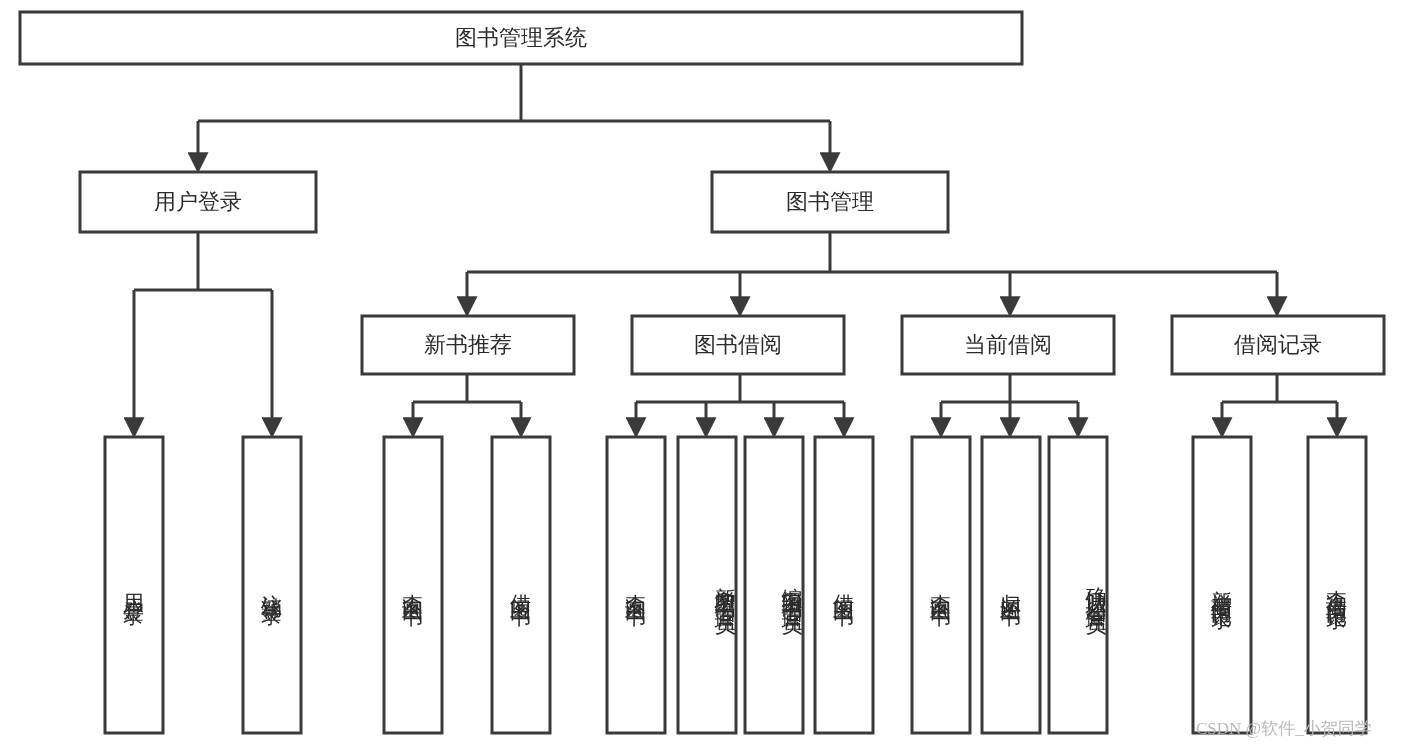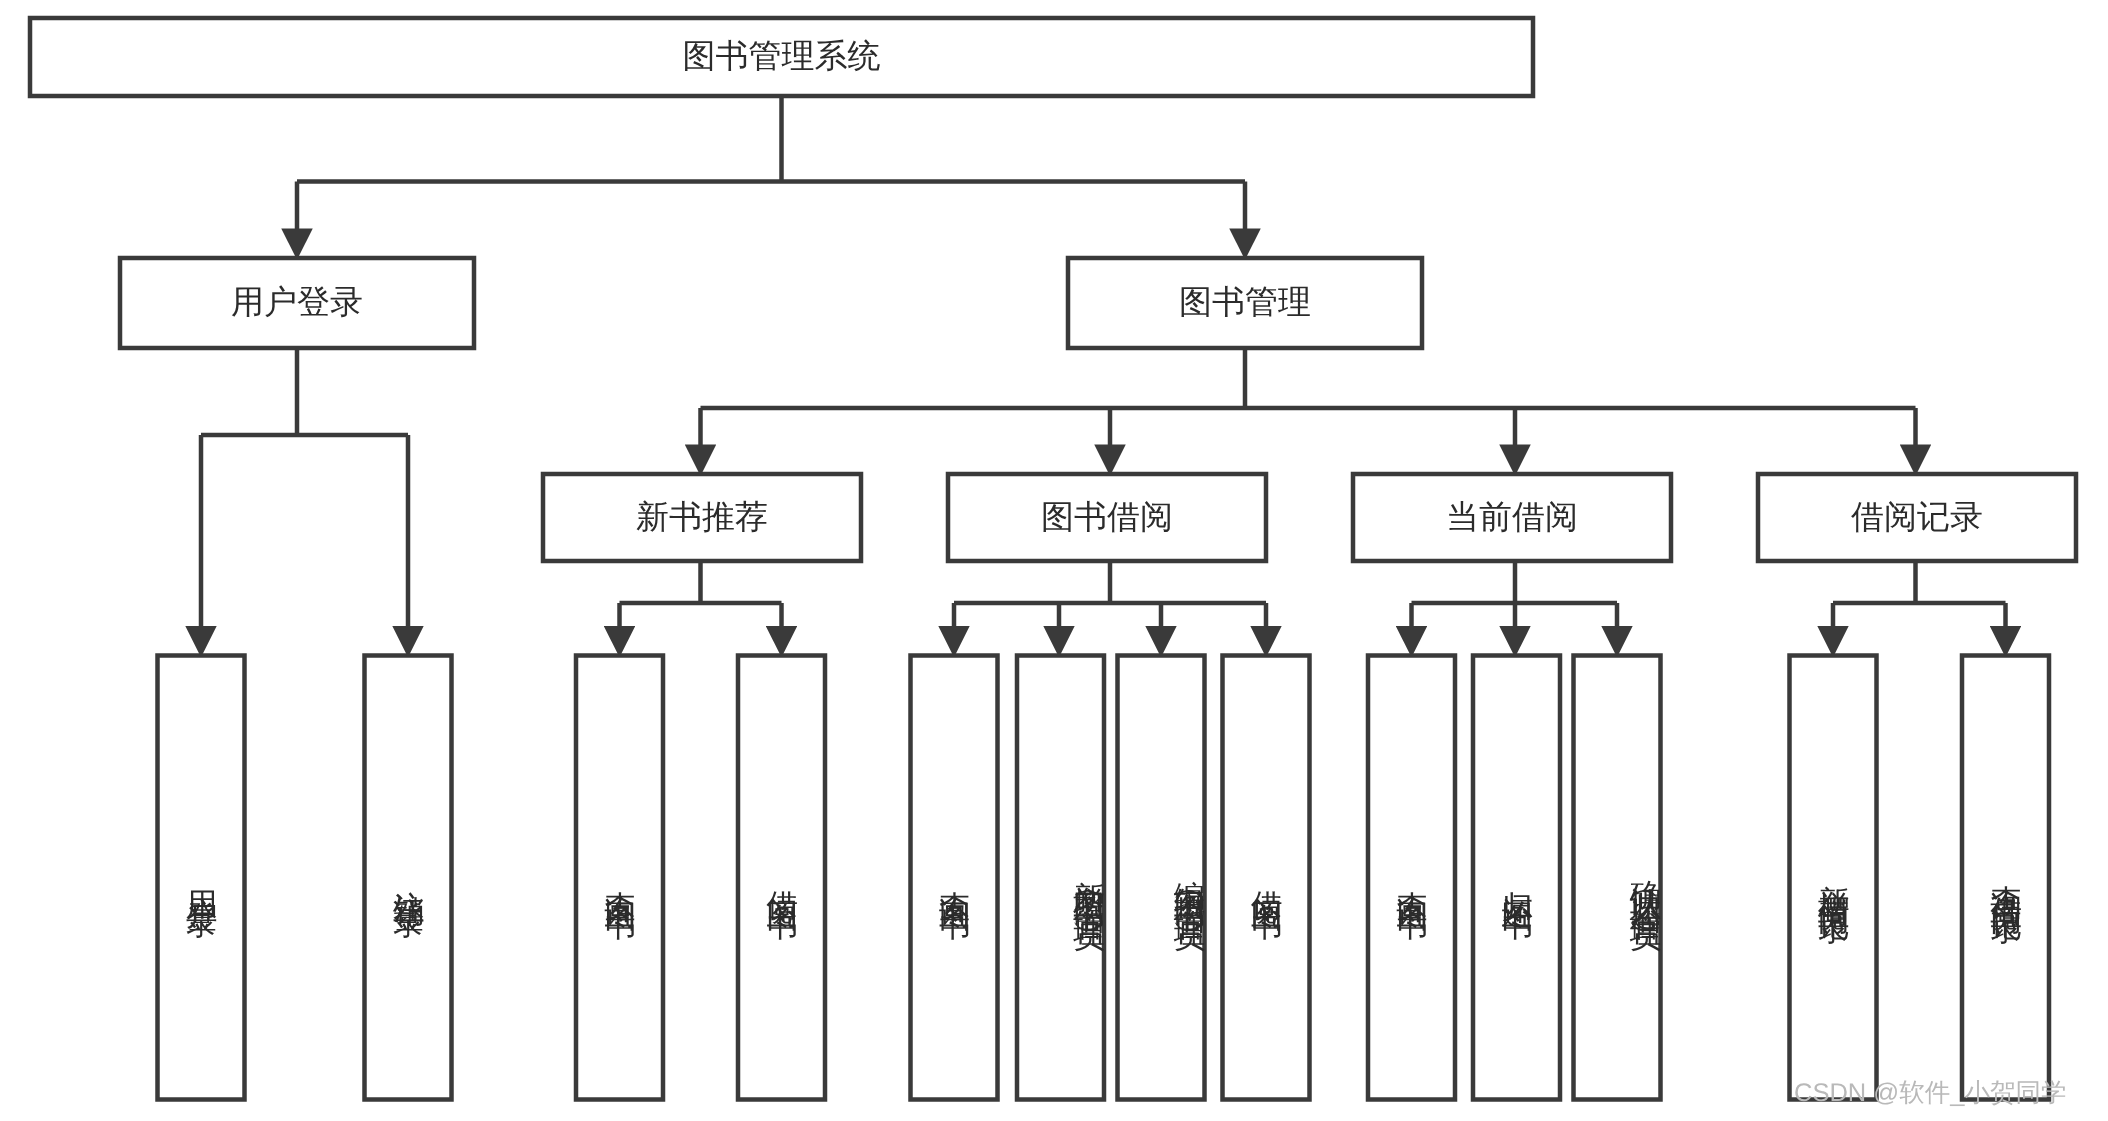--- a/index.html
+++ b/index.html
@@ -54,21 +54,21 @@
     display: flex;
     align-items: flex-start;
     justify-content: center;
     pointer-events: none;
   }
   .leaf-label.centered {
     align-items: center;
   }
   .watermark {
     position: absolute;
-    font-family: Liberation Sans, sans-serif;
+    font-family: Liberation Serif, serif;
     font-size: 17px;
     color: #b9b9b9;
     white-space: nowrap;
   }
 </style>
 </head>
 <body>
 
 <div id="page">
 

